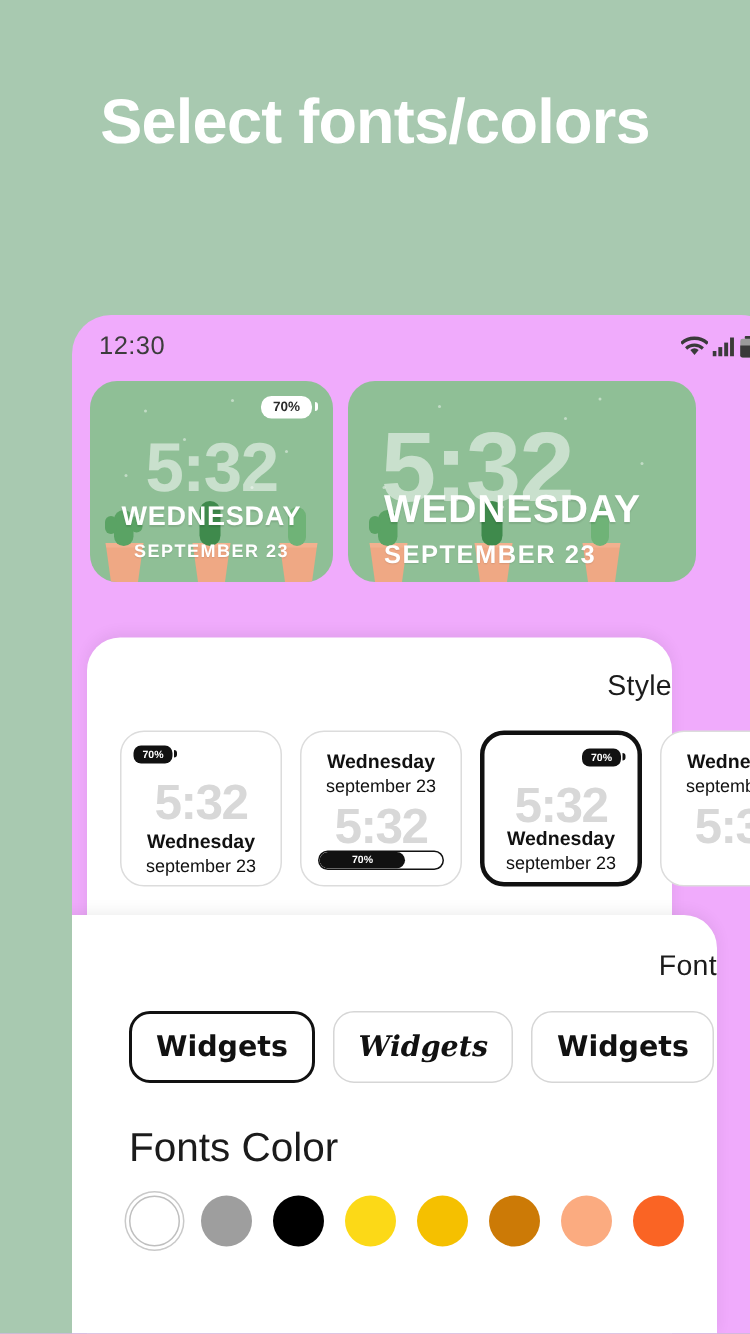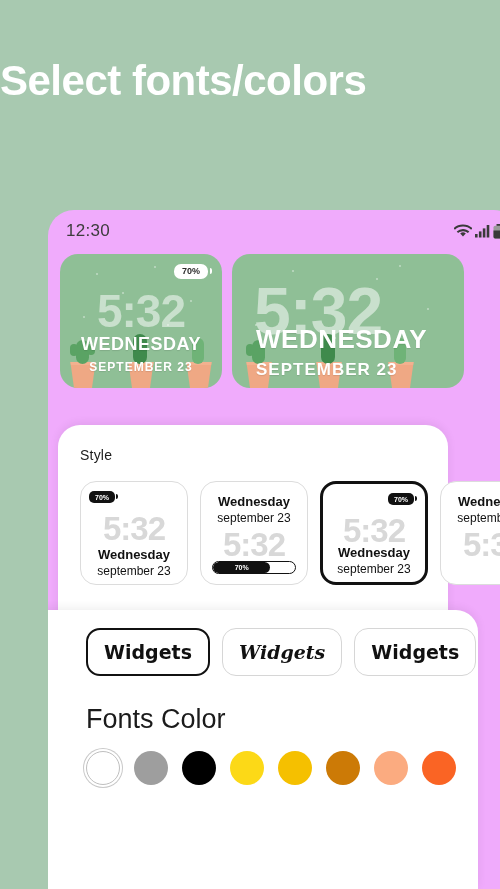--- a/index.html
+++ b/index.html
@@ -7,20 +7,21 @@
     width: 500px; height: 889px;
     overflow: hidden;
     font-family: "Liberation Sans", sans-serif;
   }
   body { background: #a8c9b0; position: relative; }
 
   
   .headline {
     position: absolute;
     top: 58px; left: 0; right: 0;
+    text-align: center;
     color: #ffffff;
     font-size: 42px;
     font-weight: 700;
     letter-spacing: -0.5px;
     line-height: 1.1;
   }
 
   
   .phone {
     position: absolute;
@@ -120,22 +121,23 @@
   .sheet {
     position: absolute;
     background: #ffffff;
     border-radius: 22px 22px 0 0;
     box-shadow: 0 -2px 10px rgba(0,0,0,.07);
   }
   .sheet-style { left: 10px; top: 215px; width: 390px; height: 464px; }
   .sheet-font  { left: -26px; top: 400px; width: 456px; height: 279px; }
 
   .sheet-title {
-    font-size: 14px; color: #1b1b1b; font-weight: 400;
+    font-size: 19px; color: #1b1b1b; font-weight: 400;
     letter-spacing: .2px;
+    text-align: right;
   }
   .sheet-style .sheet-title { padding: 22px 0 0 22px; }
   .sheet-font  .sheet-title { padding: 24px 0 0 64px; }
 
   
   .style-row {
     display: flex; gap: 12px;
     padding: 18px 0 0 22px;
   }
   .scard {
@@ -336,20 +338,21 @@
 
       <div class="scard lay-b">
         <div class="sc-day">Wednesday</div>
         <div class="sc-date">september 23</div>
         <div class="sc-clock">5:32</div>
       </div>
     </div>
   </div>
 
   <div class="sheet sheet-font">
+    <div class="sheet-title">Font</div>
 
     <div class="font-row">
       <div class="fchip f-plain selected">Widgets</div>
       <div class="fchip f-script">Widgets</div>
       <div class="fchip f-plain">Widgets</div>
 
     </div>
 
     <div class="fc-title">Fonts Color</div>
 

